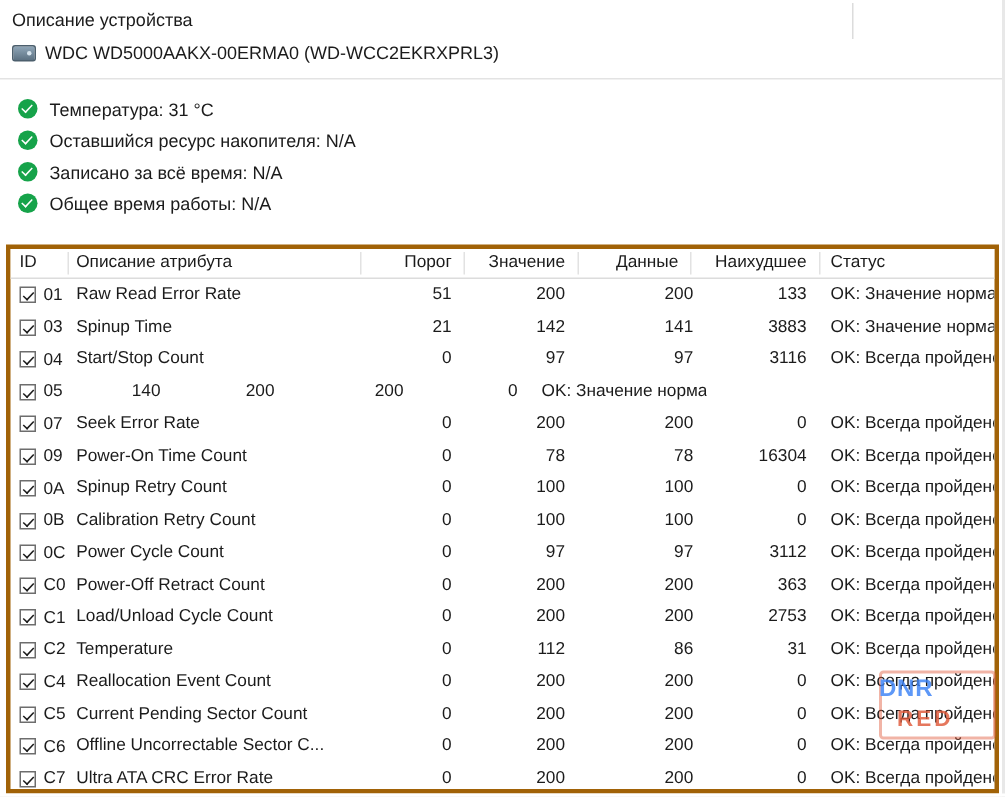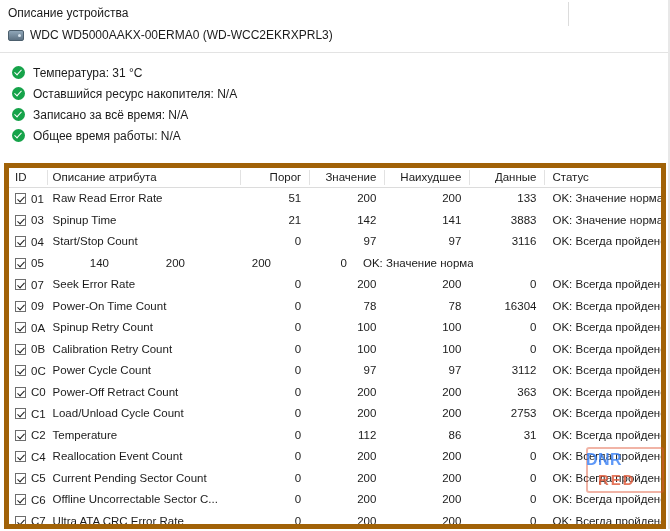--- a/index.html
+++ b/index.html
@@ -106,21 +106,21 @@
     font-size: 12px;
     color: #1b1b1b;
   }
   
   .attr-table {
     position: absolute;
     left: 4px; top: 163px;
     width: 662px;
     height: 366px;
     background: #ffffff;
-    border: 5px solid #a16207;
+    border: 3px solid #a16207;
     box-sizing: border-box;
     overflow: hidden;
   }
   .attr-head {
     display: flex;
     height: 19px;
     align-items: center;
     border-bottom: 1px solid #dcdcdc;
     background: #ffffff;
     font-size: 11.5px;
@@ -256,22 +256,22 @@
       <span class="status-text">Общее время работы: N/A</span>
     </div>
   </div>
 
   <div class="attr-table">
     <div class="attr-head">
       <div class="cell c-id">ID</div>
       <div class="cell c-desc">Описание атрибута</div>
       <div class="cell c-thr">Порог</div>
       <div class="cell c-val">Значение</div>
+      <div class="cell c-data">Данные</div>
       <div class="cell c-worst">Наихудшее</div>
-      <div class="cell c-data">Данные</div>
       <div class="cell c-stat">Статус</div>
     </div>
     <div id="attr-body">
         <div class="attr-row">
           <div class="id-cell">
             <span class="chk"></span>
             <span class="id-text">01</span>
           </div>
           <div class="cell c-desc">Raw Read Error Rate</div>
           <div class="cell c-thr">51</div>

